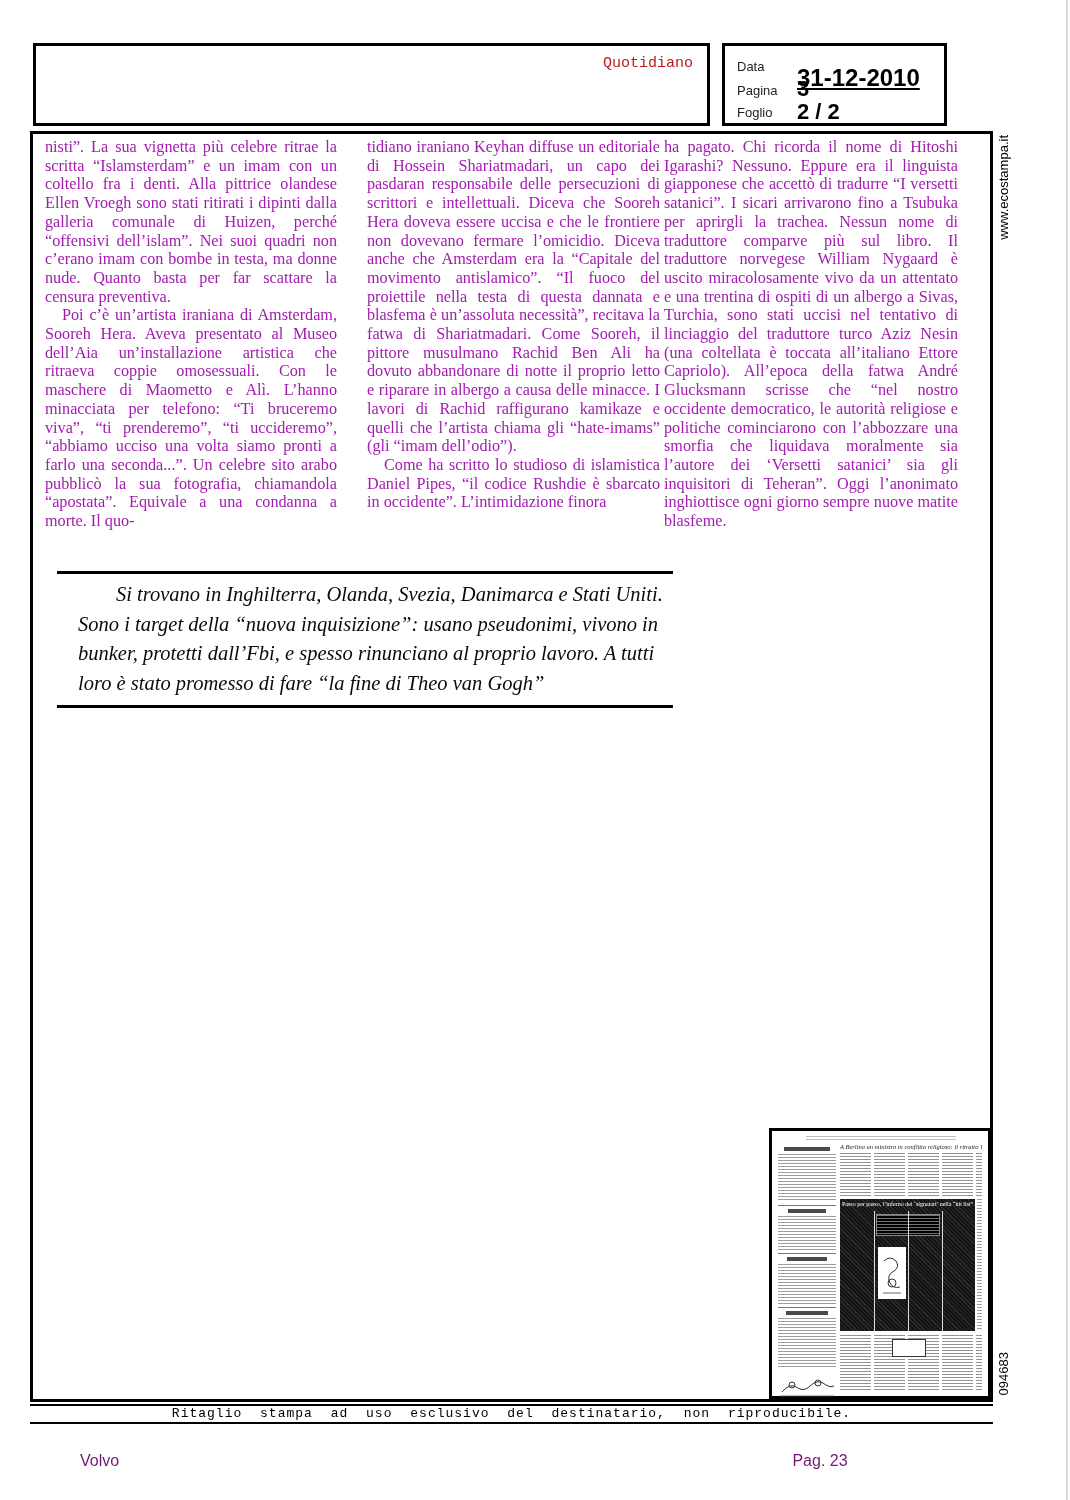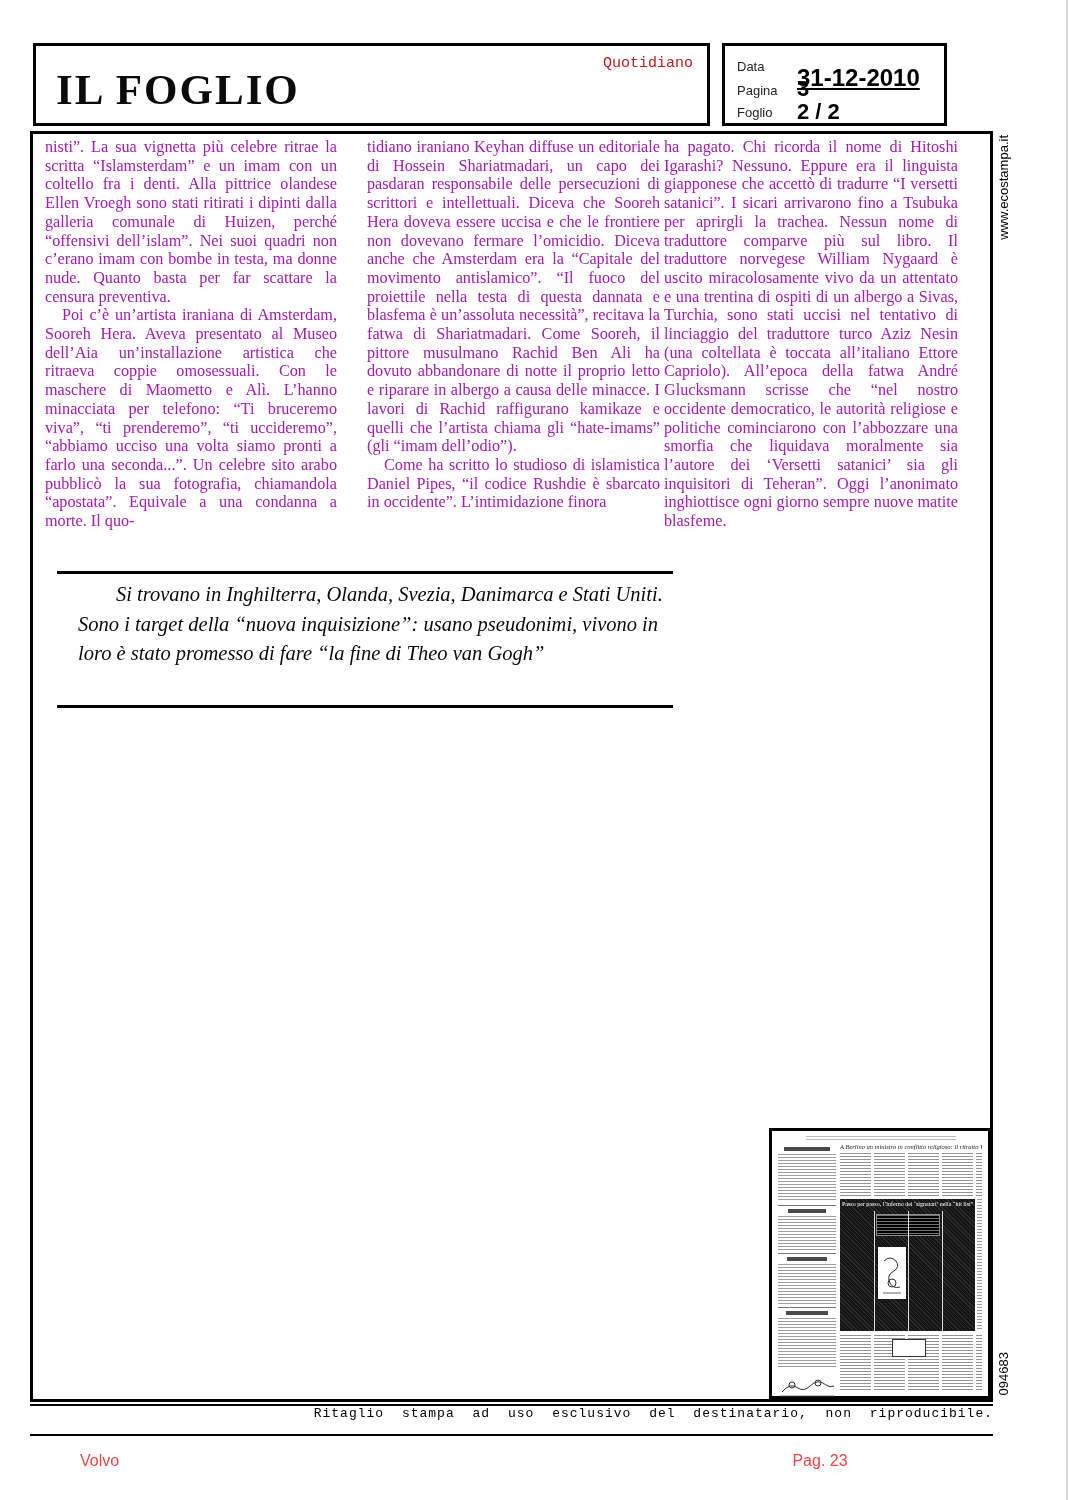--- a/index.html
+++ b/index.html
@@ -34,24 +34,24 @@
   .quote{left:78px;top:580px;width:592px;font-style:italic;font-size:20.5px;line-height:29.5px;
          font-family:"Liberation Serif",serif;color:#0a0a0a;}
   .quote .l1{padding-left:38px;}
   .quote div{white-space:nowrap;}
 
   
   .vtext{font-family:"Liberation Sans",sans-serif;font-size:13px;color:#000;}
   .vtext span{display:inline-block;writing-mode:vertical-rl;transform:rotate(180deg);white-space:nowrap;}
 
   
-  .strip{left:30px;top:1404px;width:963px;height:32px;border-top:2px solid #000;border-bottom:2px solid #000;
-         box-sizing:border-box;text-align:right;font-family:"Liberation Mono","DejaVu Sans Mono",monospace;
+  .strip{left:30px;top:1404px;width:963px;height:20px;border-top:2px solid #000;border-bottom:2px solid #000;
+         box-sizing:border-box;text-align:center;font-family:"Liberation Mono","DejaVu Sans Mono",monospace;
          font-size:13px;letter-spacing:1px;word-spacing:9px;line-height:16px;color:#000;background:#fff;}
-  .foot{font-family:"Liberation Sans",sans-serif;font-size:16px;color:#ef4444;}
+  .foot{font-family:"Liberation Sans",sans-serif;font-size:16px;color:#701a75;}
 
   
   .thumb{left:769px;top:1128px;width:222px;height:271px;border:3px solid #000;box-sizing:border-box;background:#fff;}
   .fuzz{background-image:repeating-linear-gradient(to bottom,rgba(40,40,40,0.45) 0 1px,rgba(0,0,0,0) 1px 3px);}
   .fuzz-lt{background-image:repeating-linear-gradient(to bottom,rgba(90,90,90,0.4) 0 1px,rgba(0,0,0,0) 1px 3px);}
   .cols4{background-image:repeating-linear-gradient(to right,rgba(255,255,255,0) 0 31px,#fff 31px 34px),
          repeating-linear-gradient(to bottom,rgba(40,40,40,0.5) 0 1px,rgba(0,0,0,0) 1px 3px);}
   .tiny-head{height:4px;background:#4a4a4a;margin:2px auto 3px auto;}
   .thin-rule{height:1px;background:#777;margin:3px 0;}
   .dark{background-color:#141414;background-image:repeating-linear-gradient(45deg,rgba(255,255,255,0.10) 0 1px,rgba(0,0,0,0) 1px 3px);}
@@ -60,21 +60,20 @@
   .thumb-top-head{font-style:italic;font-family:"Liberation Serif",serif;font-size:6.5px;line-height:8px;
                   white-space:nowrap;overflow:hidden;color:#222;}
   .wsep{position:absolute;width:1px;background:rgba(255,255,255,0.85);}
 </style>
 </head>
 <body>
 
 <div class="page">
 
   <div class="abs masthead-box">
-    <div class="abs masthead">IL FOGLIO</div>
     <div class="abs quotidiano">Quotidiano</div>
   </div>
 
   <div class="abs meta-box">
     <div class="abs meta-label" style="top:13px;">Data</div>
     <div class="abs meta-value" style="top:18px;font-size:24px;text-decoration:underline;">31-12-2010</div>
     <div class="abs meta-label" style="top:37px;">Pagina</div>
     <div class="abs meta-value" style="top:30px;font-size:22px;">3</div>
     <div class="abs meta-label" style="top:59px;">Foglio</div>
     <div class="abs meta-value" style="top:53px;font-size:22px;">2 / 2</div>
@@ -92,20 +91,21 @@
     <p class="indent">Come ha scritto lo studioso di islamistica Daniel Pipes, “il codice Rushdie è sbarcato in occidente”. L’intimidazione finora</p>
   </div>
   <div class="col col3">
     <p>ha pagato. Chi ricorda il nome di Hitoshi Igarashi? Nessuno. Eppure era il linguista giapponese che accettò di tradurre “I versetti satanici”. I sicari arrivarono fino a Tsubuka per aprirgli la trachea. Nessun nome di traduttore comparve più sul libro. Il traduttore norvegese William Nygaard è uscito miracolosamente vivo da un attentato e una trentina di ospiti di un albergo a Sivas, Turchia, sono stati uccisi nel tentativo di linciaggio del traduttore turco Aziz Nesin (una coltellata è toccata all’italiano Ettore Capriolo). All’epoca della fatwa André Glucksmann scrisse che “nel nostro occidente democratico, le autorità religiose e politiche cominciarono con l’abbozzare una smorfia che liquidava moralmente sia l’autore dei ‘Versetti satanici’ sia gli inquisitori di Teheran”. Oggi l’anonimato inghiottisce ogni giorno sempre nuove matite blasfeme.</p>
   </div>
 
   <div class="abs rule" style="left:57px;top:571px;width:616px;"></div>
   <div class="abs quote">
     <div class="l1">Si trovano in Inghilterra, Olanda, Svezia, Danimarca e Stati Uniti.</div>
     <div>Sono i target della “nuova inquisizione”: usano pseudonimi, vivono in</div>
+    <div>bunker, protetti dall’Fbi, e spesso rinunciano al proprio lavoro. A tutti</div>
     <div>loro è stato promesso di fare “la fine di Theo van Gogh”</div>
   </div>
   <div class="abs rule" style="left:57px;top:705px;width:616px;"></div>
 
   <div class="abs vtext" style="left:996px;top:135px;width:20px;height:118px;">
     <span>www.ecostampa.it</span>
   </div>
   <div class="abs vtext" style="left:996px;top:1352px;width:20px;height:50px;">
     <span>094683</span>
   </div>

